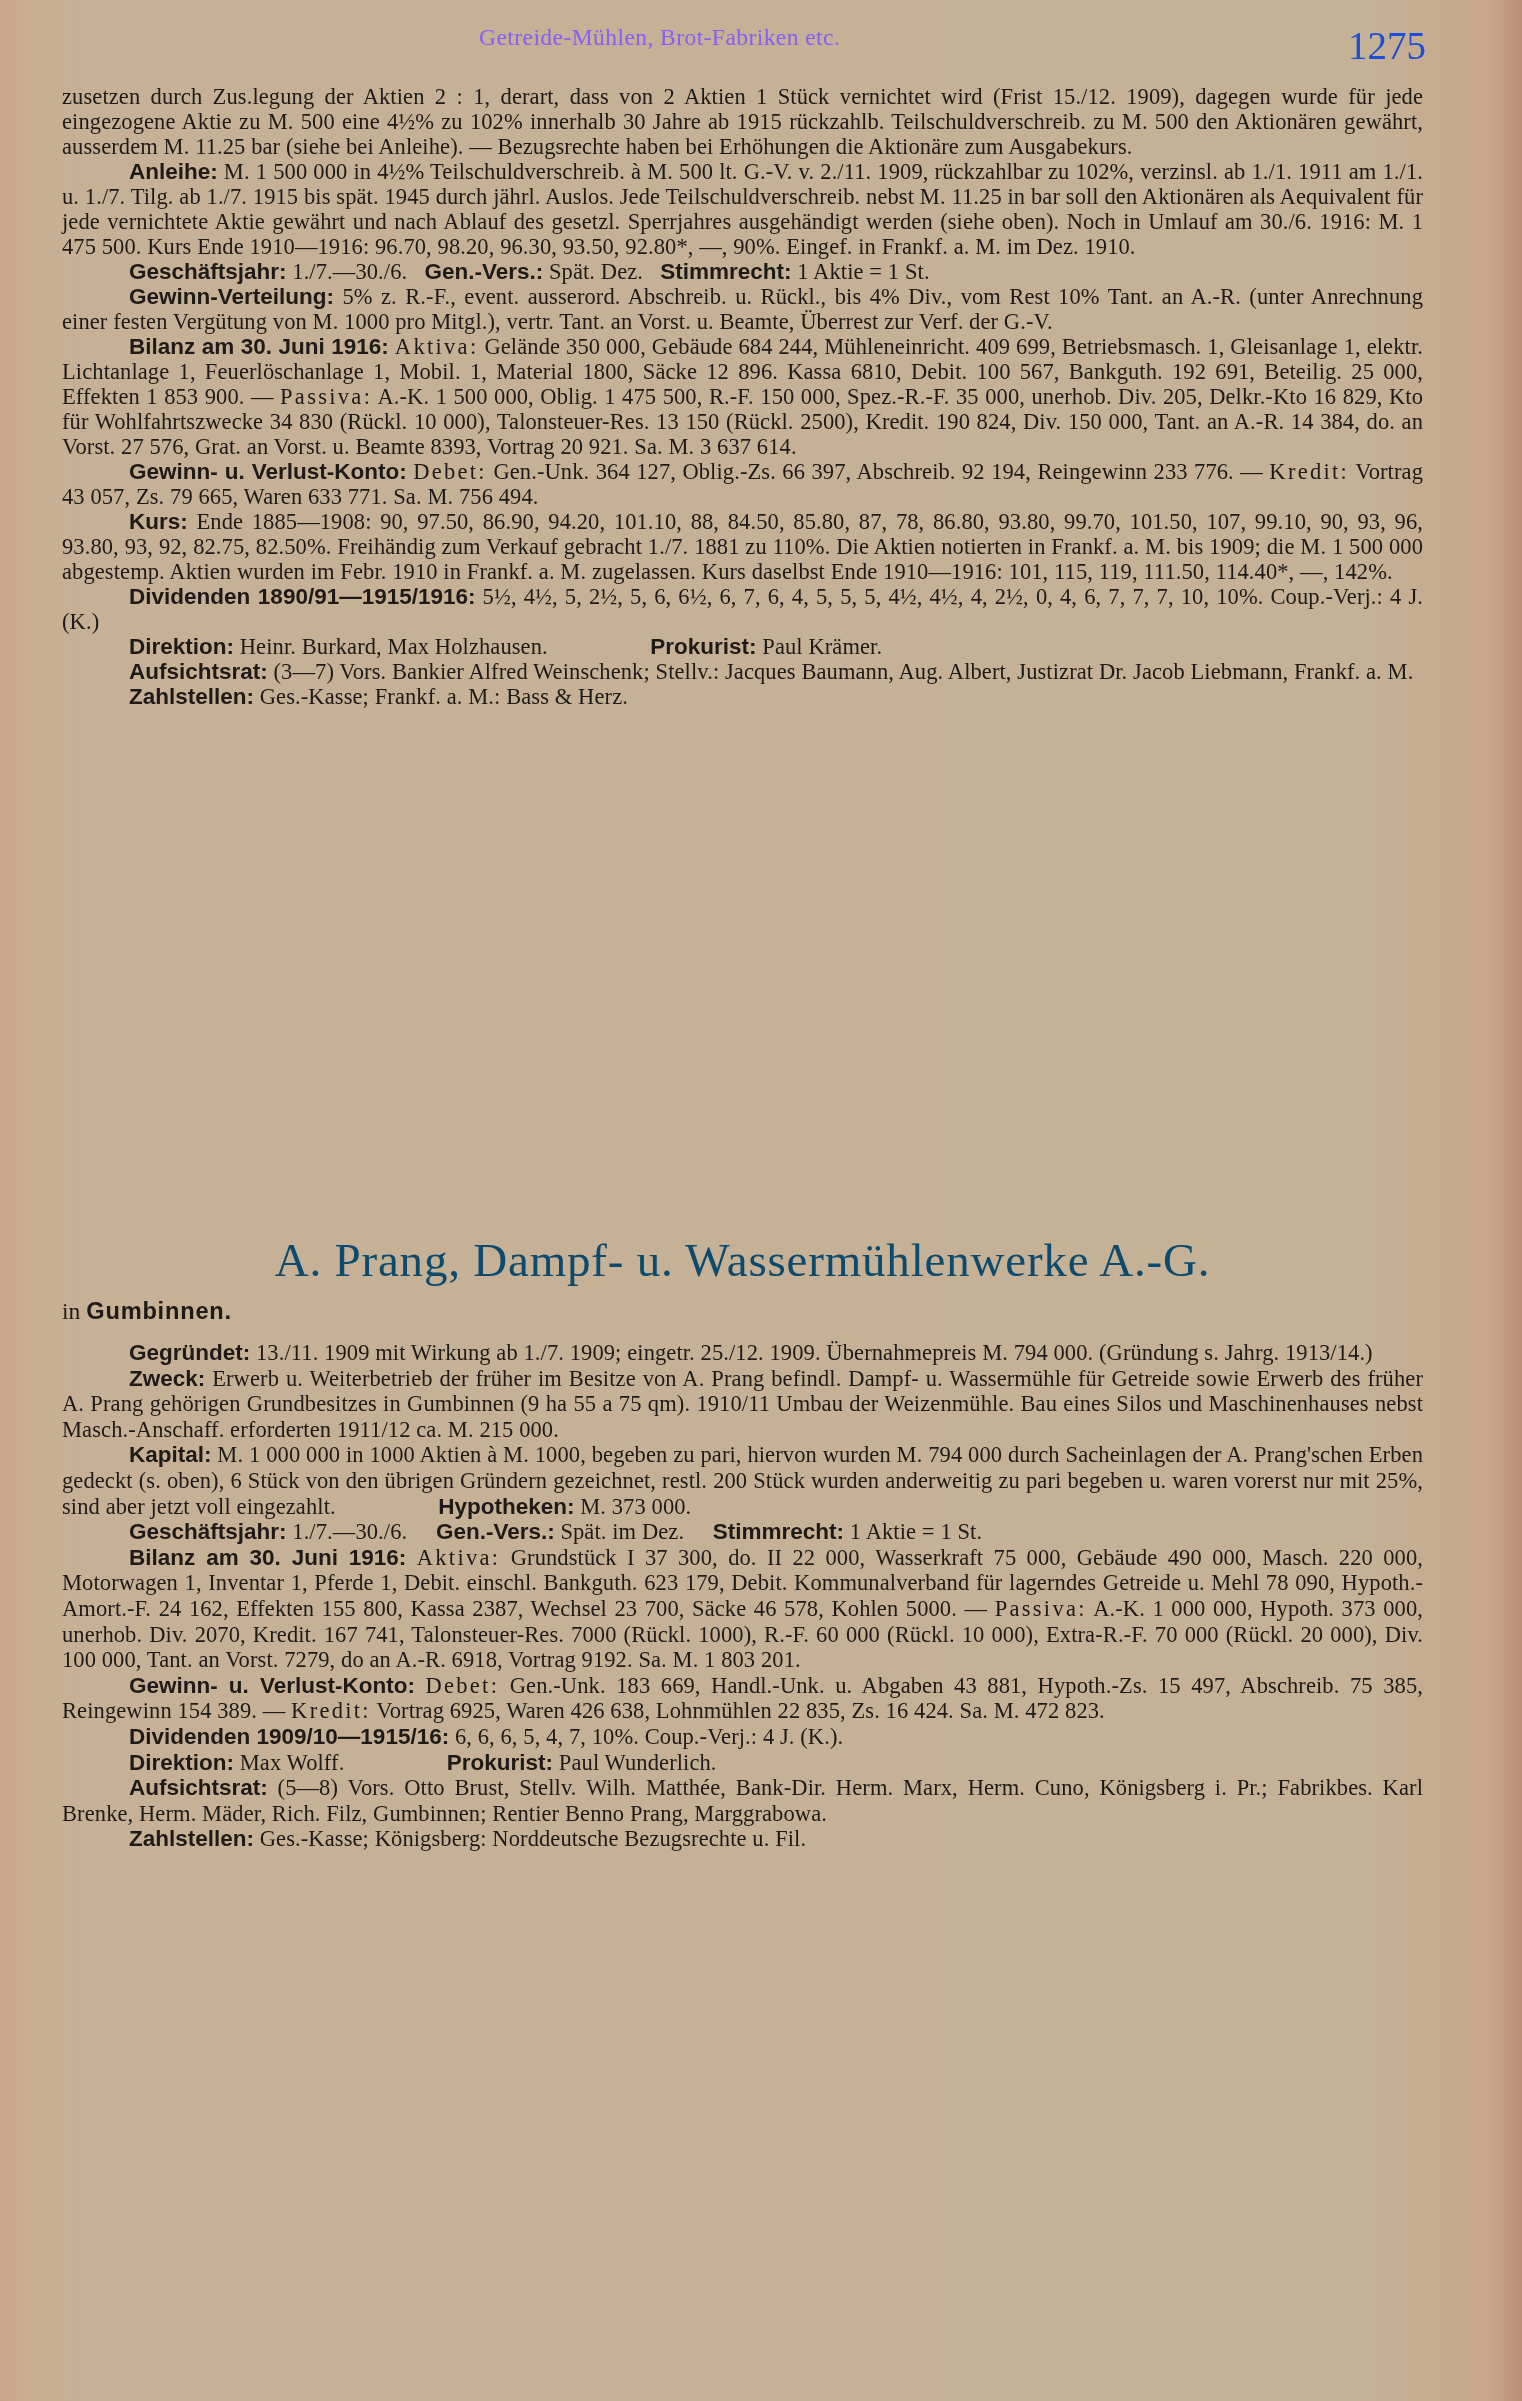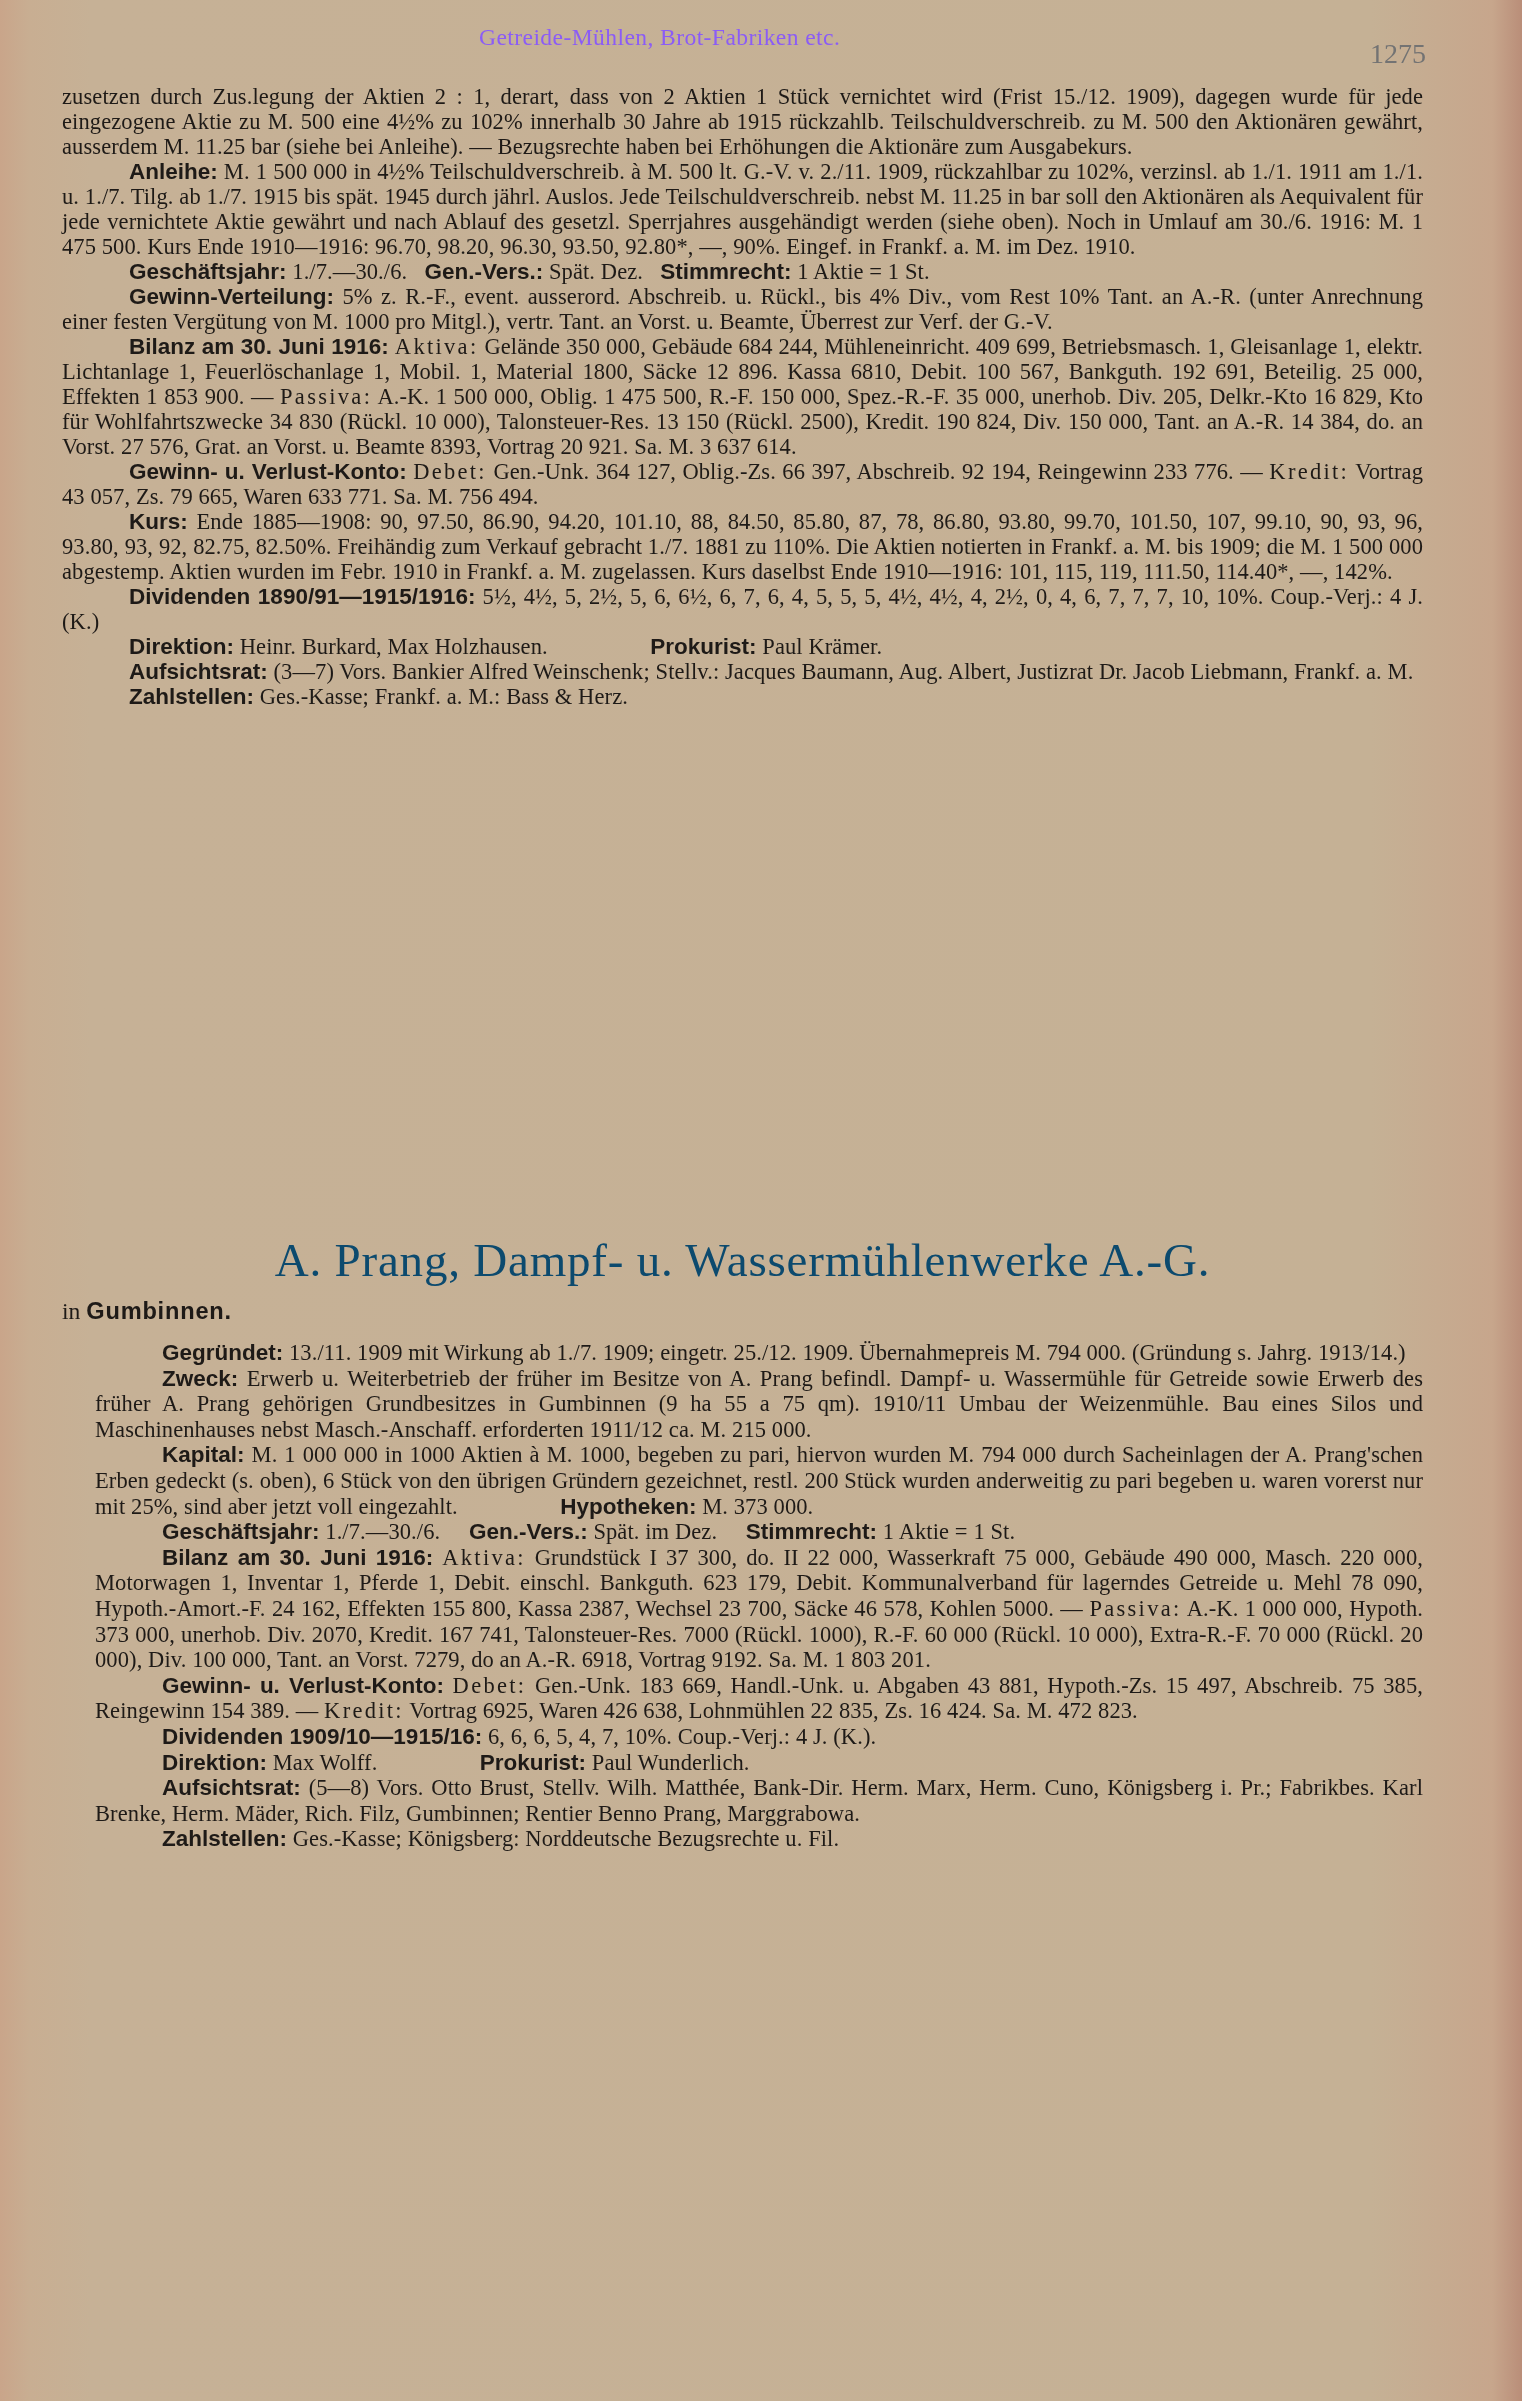--- a/index.html
+++ b/index.html
@@ -29,23 +29,23 @@
     position: absolute;
     left: 417px;
     top: 6px;
     font-size: 23.6px;
     letter-spacing: 0.4px;
     color: #8b5cf6;
   }
   .running-head .pageno {
     position: absolute;
     right: -3px;
-    top: 20px;
-    font-size: 28px;
-    color: #737373;
+    top: 5px;
+    font-size: 39px;
+    color: #1d4ed8;
   }
   .body-text {
     position: absolute;
     top: 84px;
     left: 0;
     width: 1361px;
     font-size: 22.5px;
     line-height: 25px;
     text-align: justify;
     letter-spacing: 0.1px;
@@ -84,21 +84,21 @@
     position: absolute;
     top: 1340px;
     left: 0;
     width: 1361px;
     font-size: 22.5px;
     line-height: 25.6px;
     text-align: justify;
     letter-spacing: 0.1px;
   }
   .body-text2 p { margin: 0; }
-  .body-text2 p.ind { text-indent: 67px; margin-left: 33px; }
+  .body-text2 p.ind { text-indent: 67px; }
   .right-gap { display: inline-block; width: 91px; }
 </style>
 </head>
 <body>
 
 <div class="page">
 
   <div class="running-head">
     <span class="title">Getreide-Mühlen, Brot-Fabriken etc.</span>
     <span class="pageno">1275</span>

